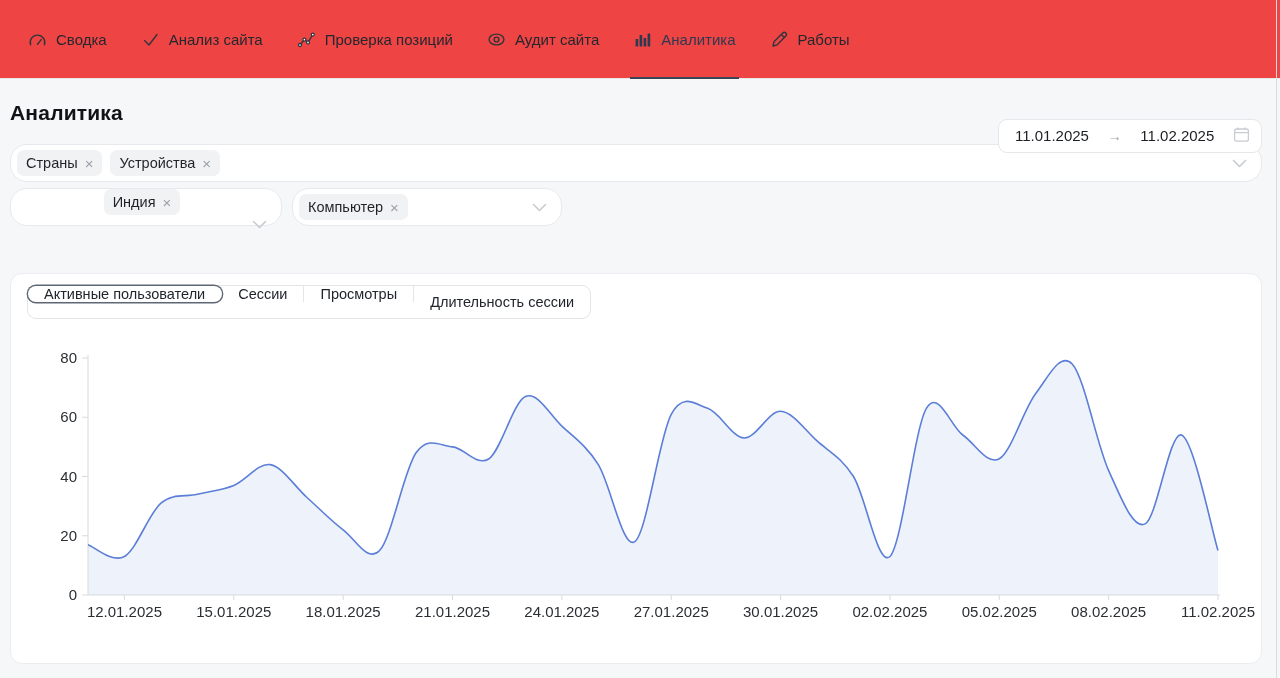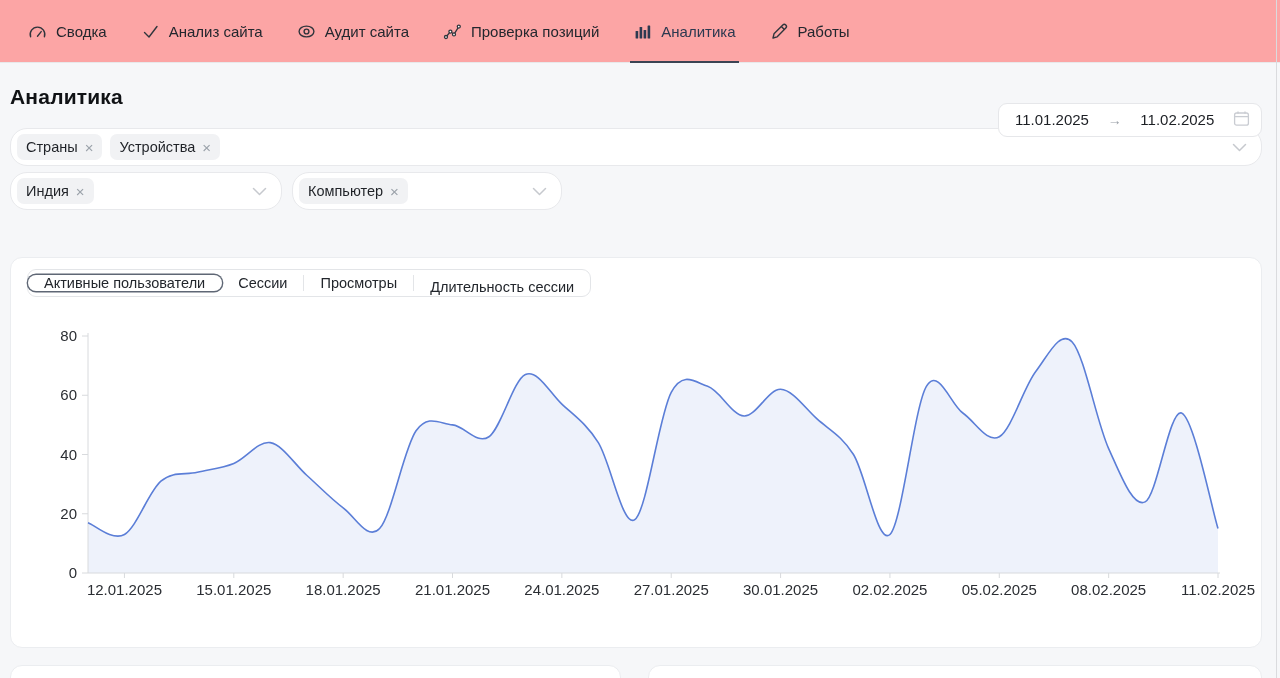--- a/index.html
+++ b/index.html
@@ -5,21 +5,21 @@
   html,body{margin:0;padding:0;}
   body{
     width:1280px;height:678px;overflow:hidden;position:relative;
     background:#f6f7f9;
     font-family:"Liberation Sans",sans-serif;
     color:#1d2025;
     -webkit-font-smoothing:antialiased;
   }
   
   .topnav{
-    height:63px;background:#fca5a5;border-bottom:1px solid #e8e9eb;
+    height:79px;background:#ef4444;border-bottom:1px solid #e8e9eb;
     display:flex;align-items:center;gap:34px;padding:0 28px;box-sizing:border-box;
   }
   .nav-item{
     display:flex;align-items:center;gap:9px;height:100%;
     font-size:15px;color:#23272e;position:relative;cursor:pointer;white-space:nowrap;
   }
   .nav-item svg{display:block;}
   .nav-item.active{color:#2c3950;}
   .nav-item.active::after{
     content:"";position:absolute;left:-3px;right:-3px;bottom:-1px;height:2.5px;background:#3b4454;
@@ -36,36 +36,36 @@
   }
   .date-arrow{color:#9aa0a8;font-size:14px;}
   
   .select{
     background:#fff;border:1px solid #e8e9ec;border-radius:17px;height:38px;
     box-sizing:border-box;display:flex;align-items:center;
     padding:0 14px 0 6px;cursor:pointer;
   }
   .select-lg{margin-top:14px;}
   .filter-row{display:flex;gap:10px;margin-top:6px;}
-  .select-sm1{width:272px;}
+  .select-sm1{width:272px;flex-direction:column;}
   .select-sm2{width:270px;gap:28px;}
   .chips{display:flex;gap:8px;}
   .chip{
     background:#f1f2f4;border-radius:7px;height:26px;display:inline-flex;align-items:center;
     padding:0 9px;font-size:14.5px;color:#1f2227;gap:7px;white-space:nowrap;
   }
   .chip-x{color:#9aa1a9;font-size:15px;line-height:1;cursor:pointer;}
   .chevron{margin-left:auto;display:block;}
   
   .card{
     margin-top:47px;background:#fff;border:1px solid #ebedf0;border-radius:12px;
     height:391px;box-sizing:border-box;padding-top:11px;overflow:hidden;
   }
   .seg{
-    display:inline-flex;align-items:center;margin-left:16px;height:28px;box-sizing:border-box;
+    display:inline-flex;align-items:flex-start;margin-left:16px;height:34px;box-sizing:border-box;
     background:#fff;border:1px solid #e3e5e8;border-radius:9px;
   }
   .seg-item{
     display:flex;align-items:center;padding:0 16px;font-size:14.5px;color:#22262c;
     border-right:1px solid #e3e5e8;white-space:nowrap;cursor:pointer;
   }
   .seg-item:last-child{border-right:none;margin-top:8px;}
   .seg-item.active{
     box-shadow:0 0 0 1.4px #5f6775;border-radius:9px;position:relative;z-index:1;
     border-right-color:transparent;background:#fff;
@@ -93,41 +93,41 @@
     </span>
     <span>Сводка</span>
   </div>
   <div class="nav-item">
     <span>
       <svg width="19" height="19" viewBox="0 0 19 19" fill="none" stroke="#30353c" stroke-width="1.4" stroke-linecap="round" stroke-linejoin="round">
         <path d="M3.5 10.5 L8 15 L16 4.5"></path>
       </svg>
     </span>
     <span>Анализ сайта</span>
-  </div>
-  <div class="nav-item">
-    <span>
-      <svg width="19" height="19" viewBox="0 0 19 19" fill="none" stroke="#30353c" stroke-width="1.4">
-        <ellipse cx="9.5" cy="9.5" rx="7.4" ry="5.4"></ellipse>
-        <circle cx="9.5" cy="9.5" r="2.4"></circle>
-      </svg>
-    </span>
-    <span>Аудит сайта</span>
   </div>
   <div class="nav-item">
     <span>
       <svg width="19" height="19" viewBox="0 0 19 19" fill="none" stroke="#30353c" stroke-width="1.3" stroke-linecap="round">
         <path d="M3 15 L7.4 9.6 L11 12.4 L15.8 4.6"></path>
         <circle cx="3" cy="15" r="1.5" fill="#fff"></circle>
         <circle cx="7.4" cy="9.6" r="1.5" fill="#fff"></circle>
         <circle cx="11" cy="12.4" r="1.5" fill="#fff"></circle>
         <circle cx="15.8" cy="4.6" r="1.5" fill="#fff"></circle>
       </svg>
     </span>
     <span>Проверка позиций</span>
+  </div>
+  <div class="nav-item">
+    <span>
+      <svg width="19" height="19" viewBox="0 0 19 19" fill="none" stroke="#30353c" stroke-width="1.4">
+        <ellipse cx="9.5" cy="9.5" rx="7.4" ry="5.4"></ellipse>
+        <circle cx="9.5" cy="9.5" r="2.4"></circle>
+      </svg>
+    </span>
+    <span>Аудит сайта</span>
   </div>
   <div class="nav-item active">
     <span>
       <svg width="19" height="19" viewBox="0 0 19 19" fill="#2c3950">
         <rect x="2.6" y="9" width="2.6" height="7.5" rx="0.6"></rect>
         <rect x="6.6" y="5" width="2.6" height="11.5" rx="0.6"></rect>
         <rect x="10.6" y="8" width="2.6" height="8.5" rx="0.6"></rect>
         <rect x="14.6" y="3.5" width="2.6" height="13" rx="0.6"></rect>
       </svg>
     </span>

